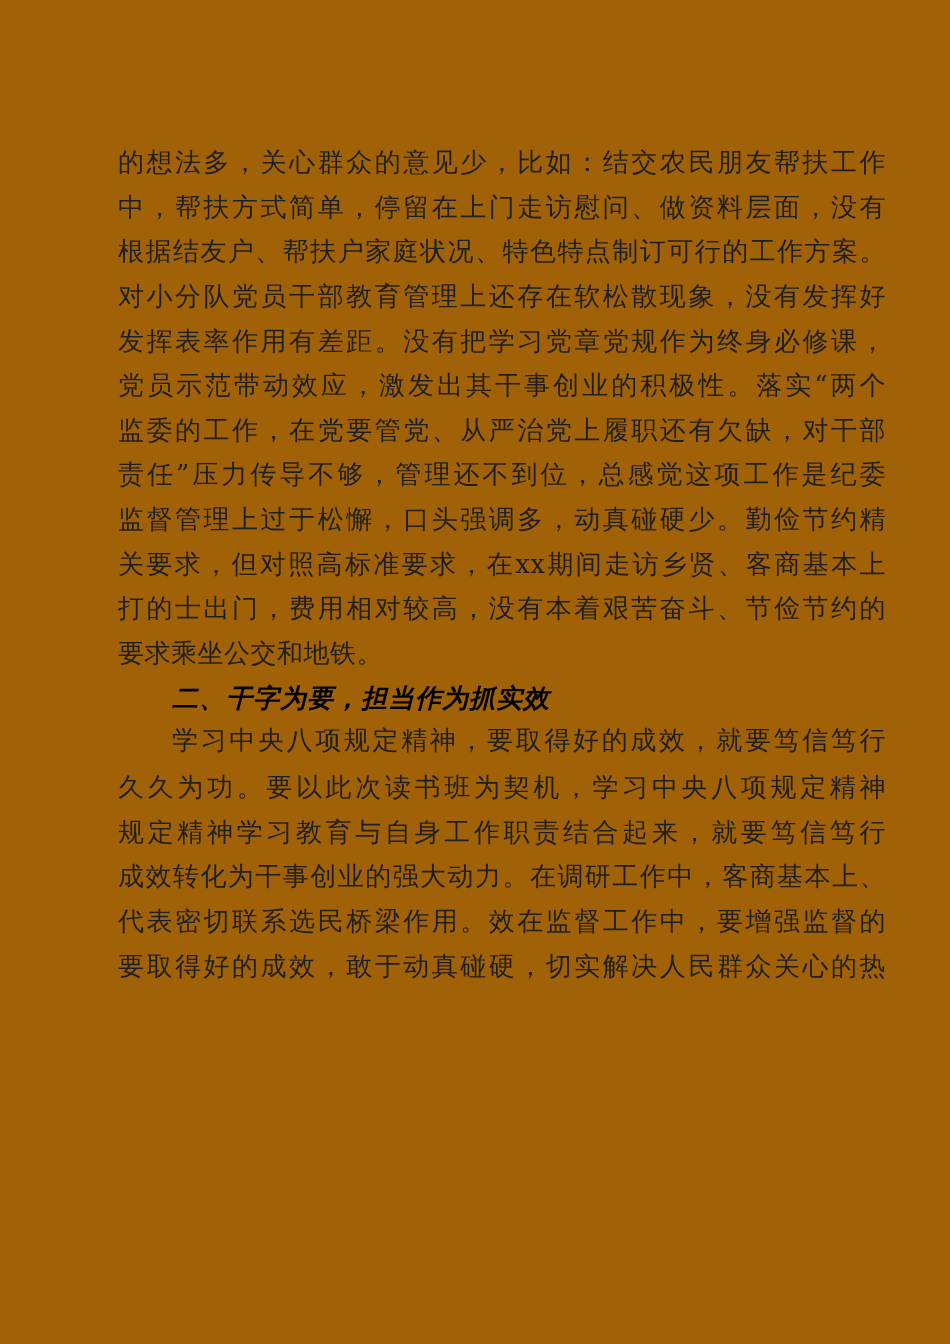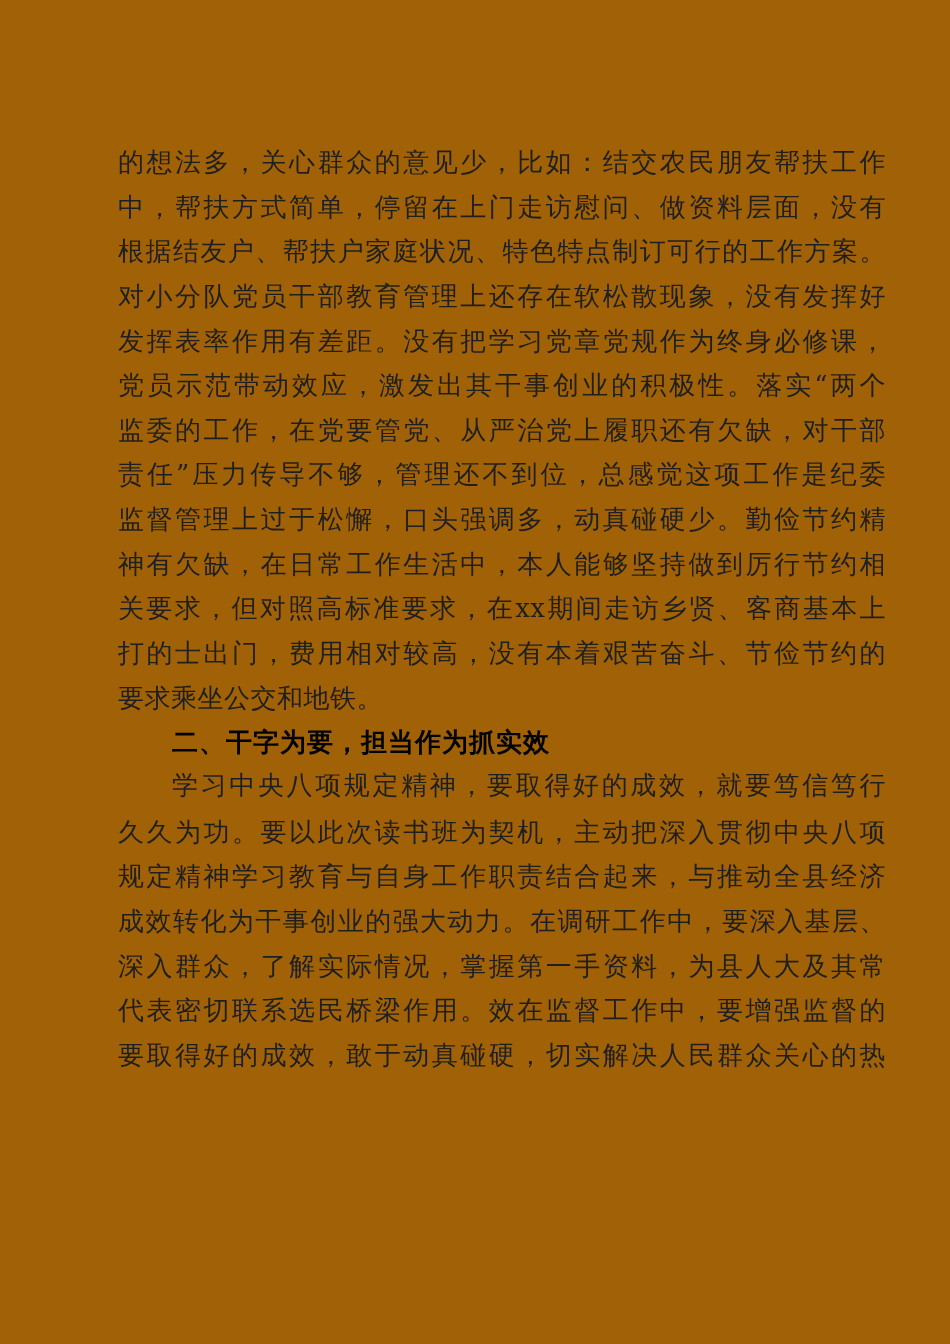--- a/index.html
+++ b/index.html
@@ -42,42 +42,41 @@
     padding-left: 54px;
     font-family: Liberation Mono, monospace;
   }
   .line.heading {
     font-family: "DejaVu Sans", "Liberation Sans", sans-serif;
     font-weight: 700;
     color: #000000;
     text-align: right;
     text-align-last: left;
     letter-spacing: 1px;
+    font-style: italic;
   }
 </style>
 </head>
 <body>
 
 <div class="page">
   <div class="doc-body" id="doc-body">
       <div class="line">的想法多，关心群众的意见少，比如：结交农民朋友帮扶工作</div>
       <div class="line">中，帮扶方式简单，停留在上门走访慰问、做资料层面，没有</div>
       <div class="line">根据结友户、帮扶户家庭状况、特色特点制订可行的工作方案。</div>
       <div class="line">对小分队党员干部教育管理上还存在软松散现象，没有发挥好</div>
       <div class="line">发挥表率作用有差距。没有把学习党章党规作为终身必修课，</div>
       <div class="line">党员示范带动效应，激发出其干事创业的积极性。落实“两个</div>
       <div class="line">监委的工作，在党要管党、从严治党上履职还有欠缺，对干部</div>
       <div class="line">责任”压力传导不够，管理还不到位，总感觉这项工作是纪委</div>
       <div class="line">监督管理上过于松懈，口头强调多，动真碰硬少。勤俭节约精</div>
-      <div class="line">神有欠缺，在日常工作生活中，本人能够坚持做到厉行节约相</div>
       <div class="line">关要求，但对照高标准要求，在xx期间走访乡贤、客商基本上</div>
       <div class="line">打的士出门，费用相对较高，没有本着艰苦奋斗、节俭节约的</div>
       <div class="line no-stretch">要求乘坐公交和地铁。</div>
       <div class="line heading indent-2 no-stretch">二、干字为要，担当作为抓实效</div>
       <div class="line indent-2">学习中央八项规定精神，要取得好的成效，就要笃信笃行</div>
-      <div class="line">久久为功。要以此次读书班为契机，主动把深入贯彻中央八项</div>
-      <div class="line">规定精神学习教育与自身工作职责结合起来，与推动全县经济</div>
-      <div class="line">成效转化为干事创业的强大动力。在调研工作中，要深入基层、</div>
-      <div class="line">深入群众，了解实际情况，掌握第一手资料，为县人大及其常</div>
+      <div class="line">久久为功。要以此次读书班为契机，学习中央八项规定精神</div>
+      <div class="line">规定精神学习教育与自身工作职责结合起来，就要笃信笃行</div>
+      <div class="line">成效转化为干事创业的强大动力。在调研工作中，客商基本上、</div>
       <div class="line">代表密切联系选民桥梁作用。效在监督工作中，要增强监督的</div>
       <div class="line">要取得好的成效，敢于动真碰硬，切实解决人民群众关心的热</div>
     </div>
 </div>
 
 </body></html>

